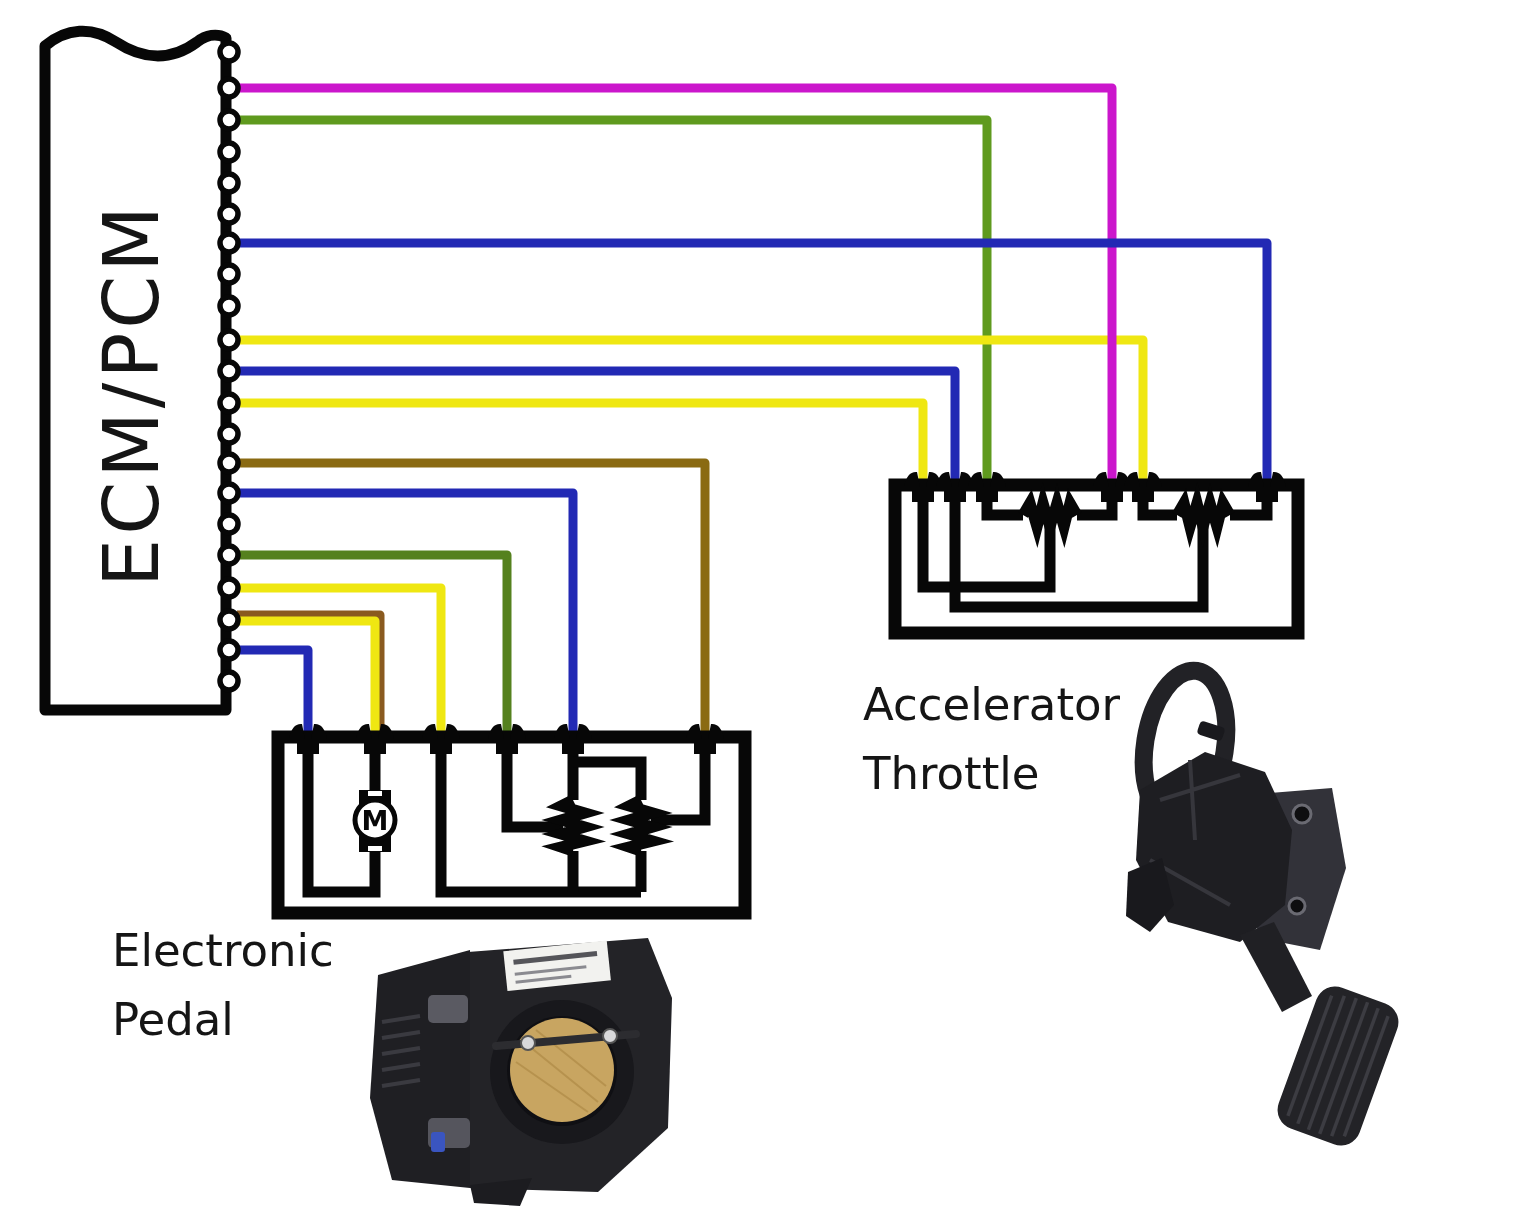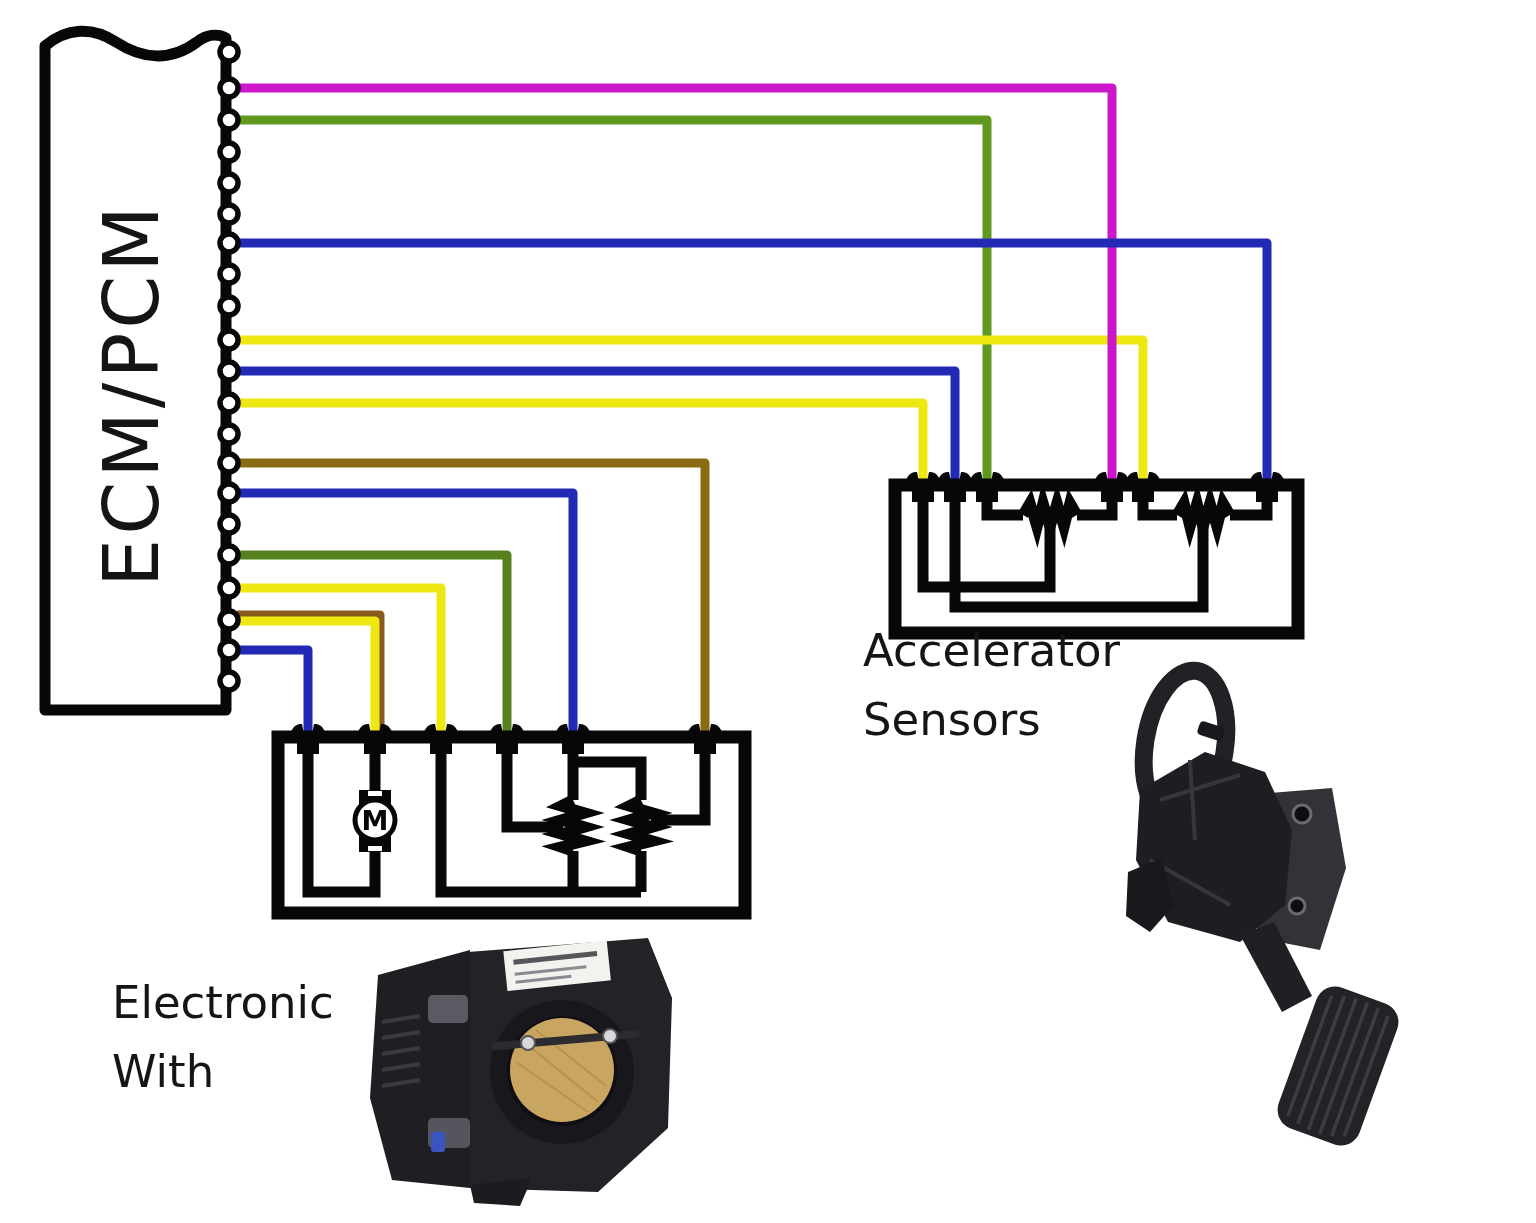--- a/index.html
+++ b/index.html
@@ -3,22 +3,22 @@
 <meta charset="utf-8">
 <style>
   html,body{margin:0;padding:0;background:#ffffff;}
   .stage{position:relative;width:1536px;height:1223px;background:#ffffff;overflow:hidden;
          font-family:"DejaVu Sans",sans-serif;}
   svg.diagram{position:absolute;left:0;top:0;}
   .hand{position:absolute;color:#151515;font-family:"DejaVu Sans",sans-serif;}
   .ecm-label{left:-152px;top:350px;width:566px;text-align:center;
              transform:rotate(-90deg);font-size:76px;letter-spacing:4px;font-weight:400;}
   .comp-label{font-size:45px;line-height:69px;font-weight:400;}
-  .pedal-label{left:863px;top:616px;}
-  .throttle-label{left:112px;top:968px;}
+  .pedal-label{left:863px;top:670px;}
+  .throttle-label{left:112px;top:916px;}
 </style>
 </head>
 <body>
 
 <div class="stage">
 
 <svg class="diagram" width="1536" height="1223" viewBox="0 0 1536 1223">
 
   <g id="wires-layer">
         <polyline points="237,120 987,120 987,489" fill="none" stroke="#5f9a1e" stroke-width="9" stroke-linejoin="round"></polyline>
@@ -169,20 +169,20 @@
             <line x1="1368" y1="1002" x2="1368" y2="1130"></line>
       </g>
     </g>
   </g>
 </svg>
 
 <div class="hand ecm-label">ECM/PCM</div>
 
 <div class="hand comp-label pedal-label">
   <div>Accelerator</div>
-  <div>Sensors</div>
+  <div>Throttle</div>
 </div>
 <div class="hand comp-label throttle-label">
   <div>Electronic</div>
-  <div>With</div>
+  <div>Pedal</div>
 </div>
 
 </div>
 
 </body></html>

